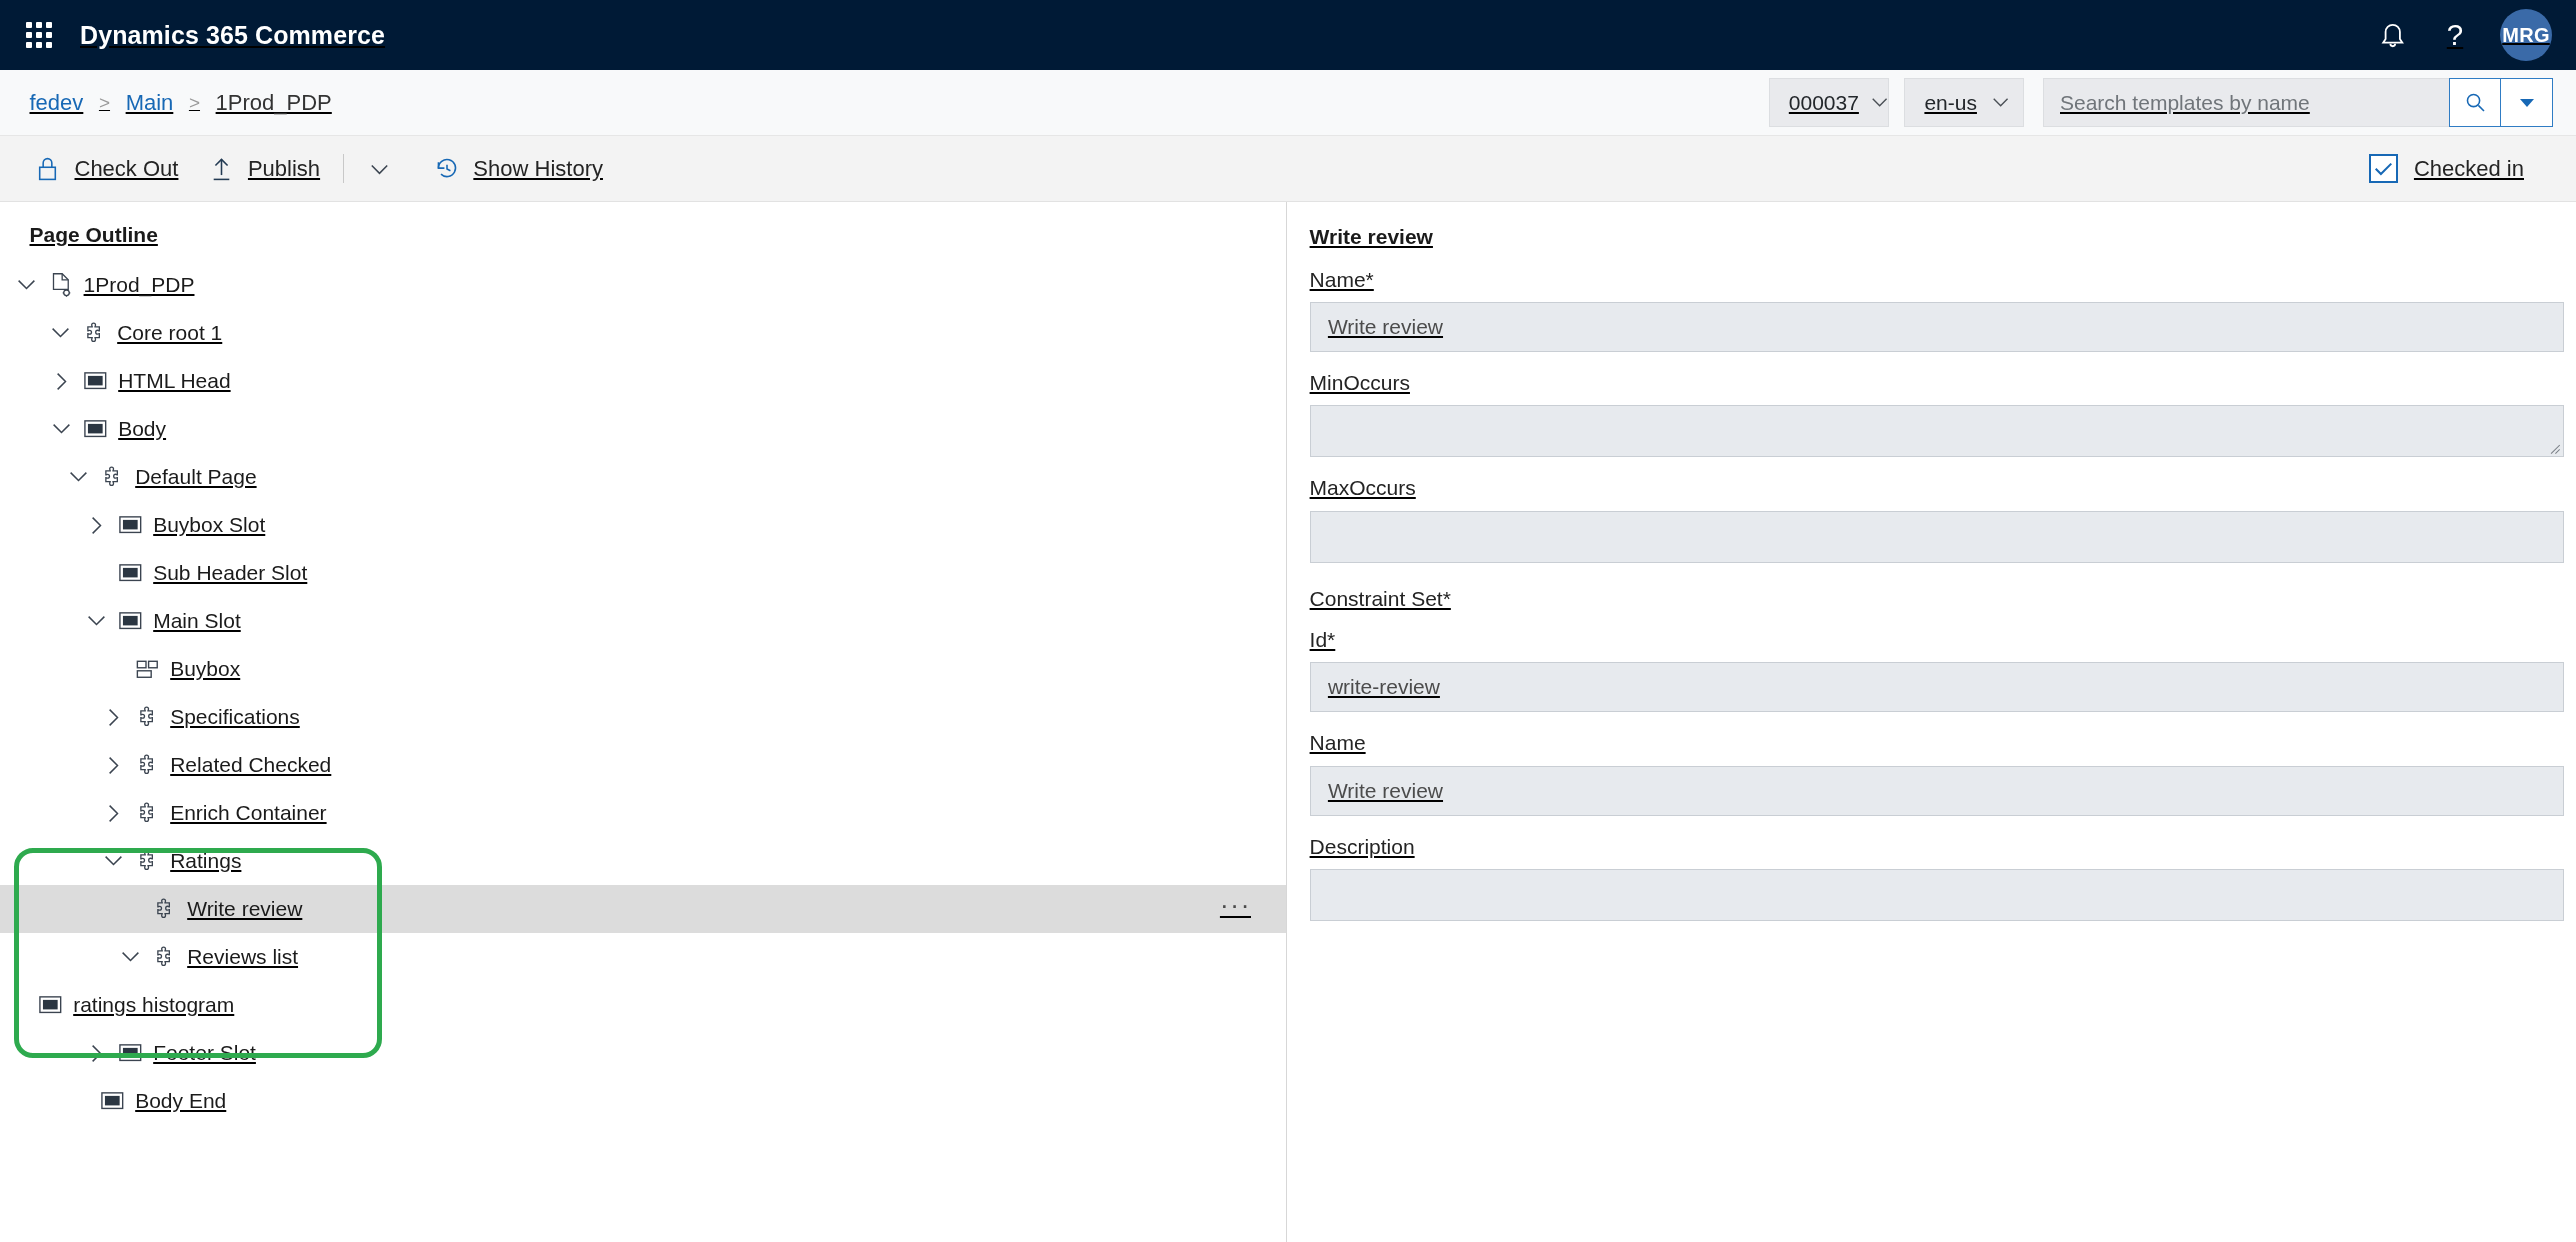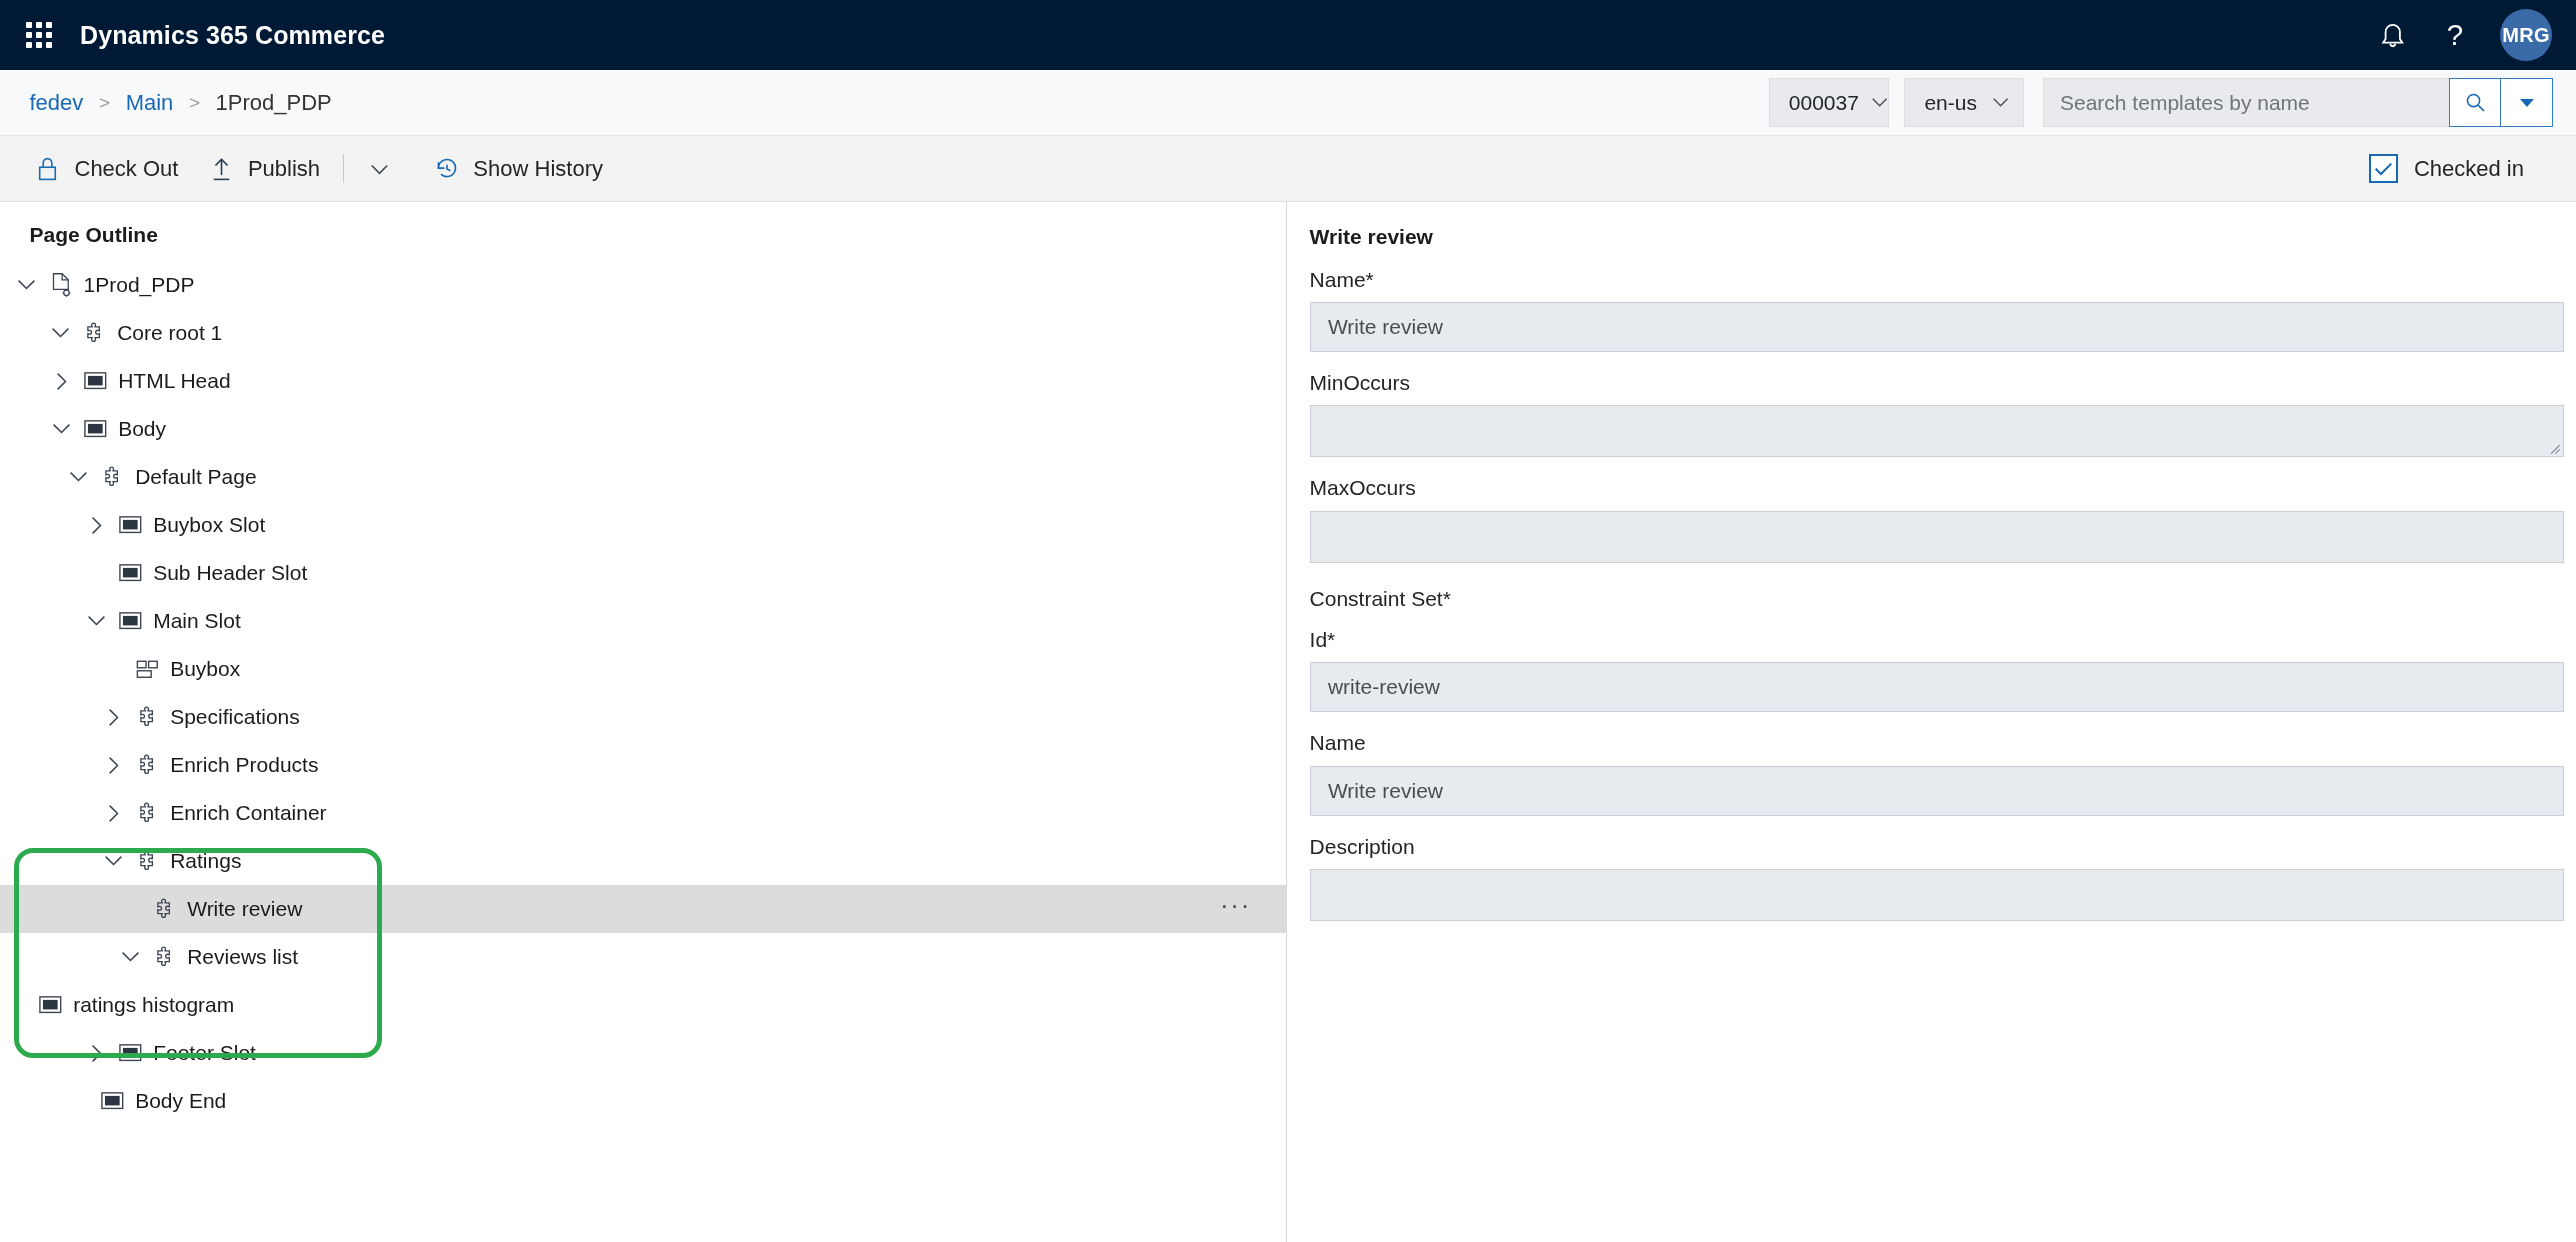--- a/index.html
+++ b/index.html
@@ -2,21 +2,21 @@
 <html style="font-size:14px"><head>
 <meta charset="utf-8">
 <style>
   * { box-sizing: border-box; margin: 0; padding: 0; }
   html, body {
     width: 2576px; height: 1242px;
     background: #ffffff;
     font-family: "Liberation Sans", sans-serif;
     overflow: hidden;
   }
-  .app { width: 2576px; height: 1242px; display: flex; flex-direction: column; background:#fff; }
+  .app { width: 2576px; height: 1242px; display: flex; flex-direction: column; background:#fff;text-decoration:underline; }
 
   
   .topnav {
     height: 70px; background: #001a36; color: #fff;
     display: flex; align-items: center; flex: 0 0 70px;
     padding: 0 24px 0 19px;
   }
   .waffle { width: 40px; height: 40px; display: flex; align-items: center; justify-content: center;
     cursor: pointer; flex: 0 0 auto; }
   .waffle .grid { display: grid; grid-template-columns: repeat(3, 6px); grid-template-rows: repeat(3, 6px); gap: 4.3px; }
@@ -427,21 +427,21 @@
                 <path d="M3 3l9 9-9 9"></path>
               </svg>
             </span>
             <span class="nicon">
               <span style="display: flex;">
                 <svg width="22.6" height="22.6" viewBox="0 0 26 26" fill="none" stroke="#3b4450" stroke-width="1.5">
                   <path d="M10 3.5a2.2 2.2 0 0 1 4.4 0c0 .9-.6 1.4-.6 2h5v4.6c-.6 0-1.1-.6-2-.6a2.2 2.2 0 0 0 0 4.4c.9 0 1.4-.6 2-.6V18h-5c0 .6.6 1.1.6 2a2.2 2.2 0 0 1-4.4 0c0-.9.6-1.4.6-2H5.6v-4.6c.6 0 1.1.6 2 .6a2.2 2.2 0 0 0 0-4.4c-.9 0-1.4.6-2 .6V5.5h5c0-.6-.6-1.1-.6-2z"></path>
                 </svg>
               </span>
             </span>
-            <span class="ntext">Enrich Products</span>
+            <span class="ntext">Related Checked</span>
           </div>
           <div class="node d5">
             <span class="twisty">
               <svg width="14" height="21" viewBox="0 0 16 24" fill="none" stroke="#3b4450" stroke-width="1.7">
                 <path d="M3 3l9 9-9 9"></path>
               </svg>
             </span>
             <span class="nicon">
               <span style="display: flex;">
                 <svg width="22.6" height="22.6" viewBox="0 0 26 26" fill="none" stroke="#3b4450" stroke-width="1.5">

